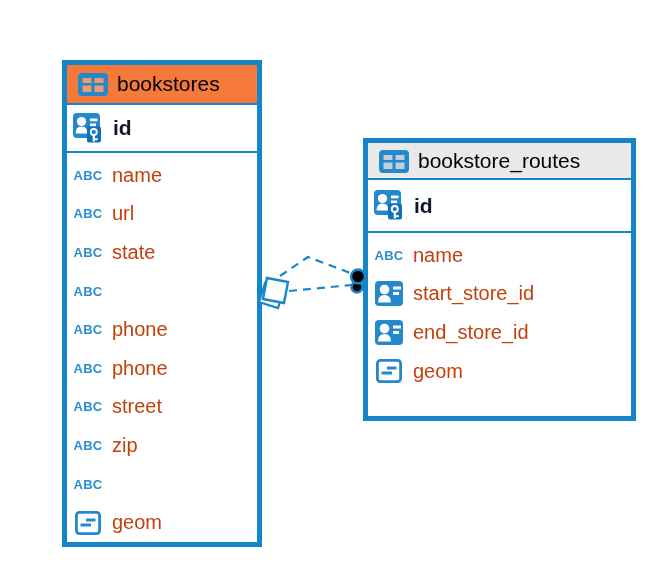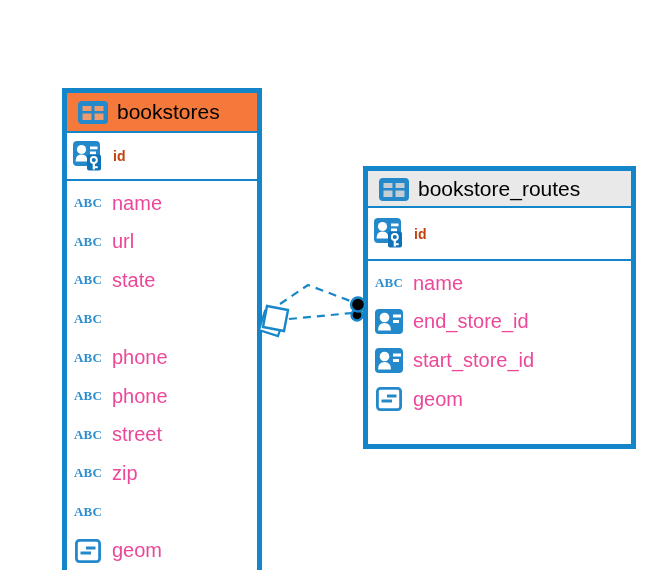--- a/index.html
+++ b/index.html
@@ -1,45 +1,45 @@
 <!DOCTYPE html>
 <html><head>
 <meta charset="utf-8">
 <style>
   html,body{margin:0;padding:0;}
   body{
     width:654px;height:570px;position:relative;overflow:hidden;
     background:#ffffff;
     font-family:"Liberation Sans", sans-serif;
   }
-  .canvas{position:absolute;inset:0;margin-top:28px;}
+  .canvas{position:absolute;inset:0;}
   .erd-table{
     position:absolute;background:#fff;
     border:5px solid #1485c8;box-sizing:border-box;z-index:1;
   }
   .thead{
     display:flex;align-items:center;gap:9px;padding-left:11px;
     border-bottom:2px solid #1485c8;box-sizing:border-box;
   }
   .thead.orange{background:#f5793b;height:40px;}
   .thead.gray{background:#e9e9e9;height:37px;}
   .ttitle{font-size:21px;color:#000;white-space:nowrap;}
   .idrow{
     display:flex;align-items:center;gap:9px;padding-left:6px;
     border-bottom:2px solid #1485c8;box-sizing:border-box;
   }
   .idrow.tall{height:48px;}
   .idrow.tall2{height:53px;}
-  .idlbl{font-size:14px;font-weight:bold;color:#c2410c;}
+  .idlbl{font-size:21px;font-weight:bold;color:#0f172a;}
   .cols{padding-top:3px;}
   .crow{display:flex;align-items:center;gap:9px;padding-left:6px;height:38.6px;}
-  .lbl{font-size:20px;color:#ec4899;white-space:nowrap;}
+  .lbl{font-size:20px;color:#c2410c;white-space:nowrap;}
   .abc{
     width:30px;flex:0 0 30px;text-align:center;
-    font-family:Liberation Serif, serif;
+    font-family:Liberation Sans, sans-serif;
     font-weight:800;font-size:13px;letter-spacing:.2px;color:#2d8ecf;
     user-select:none;
   }
   .icw{flex:0 0 auto;display:flex;align-items:center;}
   .thead .icw{margin-top:1px;}
   svg{display:block;}
   .edges{position:absolute;left:0;top:0;z-index:10;pointer-events:none;}
 </style>
 </head>
 <body>
@@ -164,33 +164,33 @@
       <div class="crow">
         <span class="icw" style="width:30px;justify-content:center;">
           <svg width="28" height="25" viewBox="0 0 28 25">
             <rect x="0" y="0" width="28" height="25" rx="4" fill="#2489cb"></rect>
             <circle cx="9.5" cy="8.5" r="4.8" fill="#fff"></circle>
             <path d="M3 21.5 q0 -7.5 6.5 -7.5 q6.5 0 6.5 7.5 z" fill="#fff"></path>
             <rect x="18" y="5.5" width="8" height="3" fill="#fff"></rect>
             <rect x="18" y="11" width="6" height="3" fill="#fff"></rect>
           </svg>
         </span>
-        <span class="lbl">end_store_id</span>
+        <span class="lbl">start_store_id</span>
       </div>
       <div class="crow">
         <span class="icw" style="width:30px;justify-content:center;">
           <svg width="28" height="25" viewBox="0 0 28 25">
             <rect x="0" y="0" width="28" height="25" rx="4" fill="#2489cb"></rect>
             <circle cx="9.5" cy="8.5" r="4.8" fill="#fff"></circle>
             <path d="M3 21.5 q0 -7.5 6.5 -7.5 q6.5 0 6.5 7.5 z" fill="#fff"></path>
             <rect x="18" y="5.5" width="8" height="3" fill="#fff"></rect>
             <rect x="18" y="11" width="6" height="3" fill="#fff"></rect>
           </svg>
         </span>
-        <span class="lbl">start_store_id</span>
+        <span class="lbl">end_store_id</span>
       </div>
       <div class="crow">
         <span class="icw" style="width:30px;justify-content:center;">
           <svg width="26" height="24" viewBox="0 0 26 24">
             <rect x="1.4" y="1.4" width="23.2" height="21.2" rx="3" fill="#fff" stroke="#2489cb" stroke-width="2.8"></rect>
             <rect x="11" y="7.5" width="9.5" height="3" fill="#2489cb"></rect>
             <rect x="5.5" y="12.5" width="10.5" height="3" fill="#2489cb"></rect>
           </svg>
         </span>
         <span class="lbl">geom</span>

